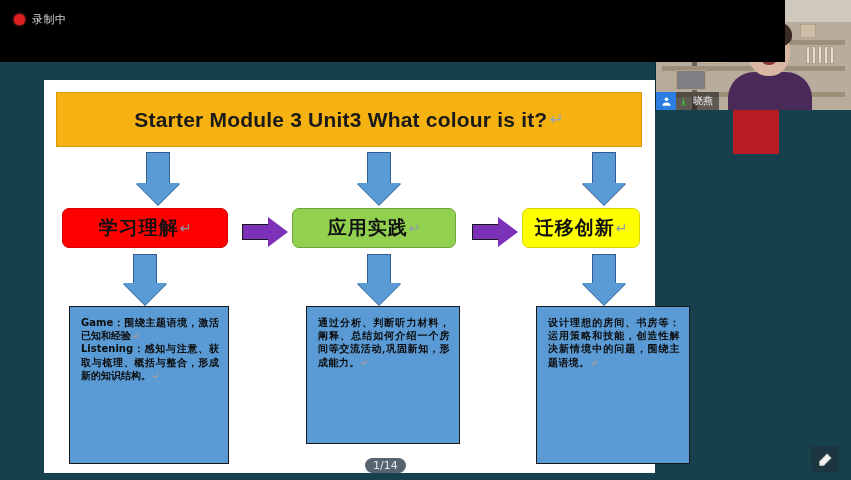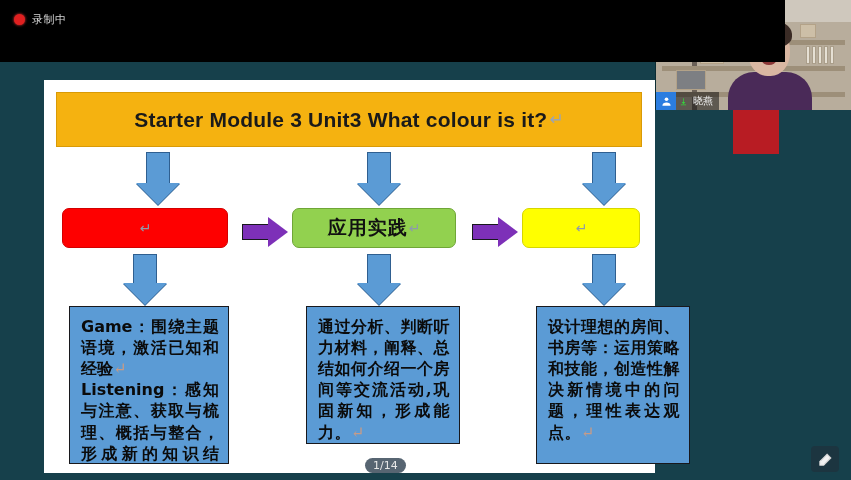--- a/index.html
+++ b/index.html
@@ -215,21 +215,21 @@
 
   .content-box {
     position:absolute;
     background:#5b9bd5;
     border:1px solid #18181c;
     padding:9px 9px 6px 11px;
     overflow:hidden;
   }
   .cb-p {
     font-family:"DejaVu Serif", serif;
-    font-size:16px; line-height:1.32;
+    font-size:10px; line-height:1.32;
     color:#0b0b0b; font-weight:700;
     text-align:justify;
   }
   .cb-p.spaced { letter-spacing:.4px; }
   .cb-lead {
     font-family:"DejaVu Sans", sans-serif;
     font-weight:700;
   }
   .cb-pilcrow { color:#c79b87; font-weight:400; }
 
@@ -325,39 +325,41 @@
     <div style="position:absolute; left:313px; top:72px;">
       <div class="arr-shaft" style="left:10px; top:0; height:32px;"></div>
       <div class="arr-head" style="left:0; top:31px;"></div>
     </div>
     <div style="position:absolute; left:538px; top:72px;">
       <div class="arr-shaft" style="left:10px; top:0; height:32px;"></div>
       <div class="arr-head" style="left:0; top:31px;"></div>
     </div>
 
     <div class="stage-box box-red" style="left:18px; top:128px; width:166px;">
+      <span class="stage-text">学习理解</span>
       <span class="stage-pilcrow">↵</span>
     </div>
 
     <div class="purple-arrow" style="left:198px; top:137px;">
       <div class="pa-shaft"></div>
         <div class="pa-head"></div>
     </div>
 
     <div class="stage-box box-green" style="left:248px; top:128px; width:164px;">
       <span class="stage-text">应用实践</span>
       <span class="stage-pilcrow">↵</span>
     </div>
 
     <div class="purple-arrow" style="left:428px; top:137px;">
       <div class="pa-shaft"></div>
         <div class="pa-head"></div>
     </div>
 
     <div class="stage-box box-yellow" style="left:478px; top:128px; width:118px;">
+      <span class="stage-text">迁移创新</span>
       <span class="stage-pilcrow">↵</span>
     </div>
 
     <div style="position:absolute; left:79px; top:174px;">
       <div class="arr-shaft" style="left:10px; top:0; height:30px;"></div>
       <div class="arr-head" style="left:0; top:29px;"></div>
     </div>
     <div style="position:absolute; left:313px; top:174px;">
       <div class="arr-shaft" style="left:10px; top:0; height:30px;"></div>
       <div class="arr-head" style="left:0; top:29px;"></div>
@@ -377,21 +379,21 @@
     </div>
 
     <div class="content-box" style="left:262px; top:226px; width:154px; height:138px;">
       <div class="cb-p spaced">
         <span>通过分析、判断听力材料，阐释、总结如何介绍一个房间等交流活动,巩固新知，形成能力。</span><span class="cb-pilcrow">↵</span>
       </div>
     </div>
 
     <div class="content-box" style="left:492px; top:226px; width:154px; height:158px;">
       <div class="cb-p spaced">
-        <span>设计理想的房间、书房等：运用策略和技能，创造性解决新情境中的问题，理性表达观点。</span><span class="cb-pilcrow">↵</span>
+        <span>设计理想的房间、书房等：运用策略和技能，创造性解决新情境中的问题，围绕主题语境。</span><span class="cb-pilcrow">↵</span>
       </div>
     </div>
   </div>
 
   <div class="pagechip">1/14</div>
 
   <div class="pen-btn">
     <svg width="15" height="15" viewBox="0 0 24 24" fill="none" stroke="#e9e9e9" stroke-width="1.8">
       <path d="M4 20h7"></path>
       <path d="M14.5 3.5l6 6L9 21H3v-6z" fill="#f2f2f2" stroke="#cfcfcf"></path>

